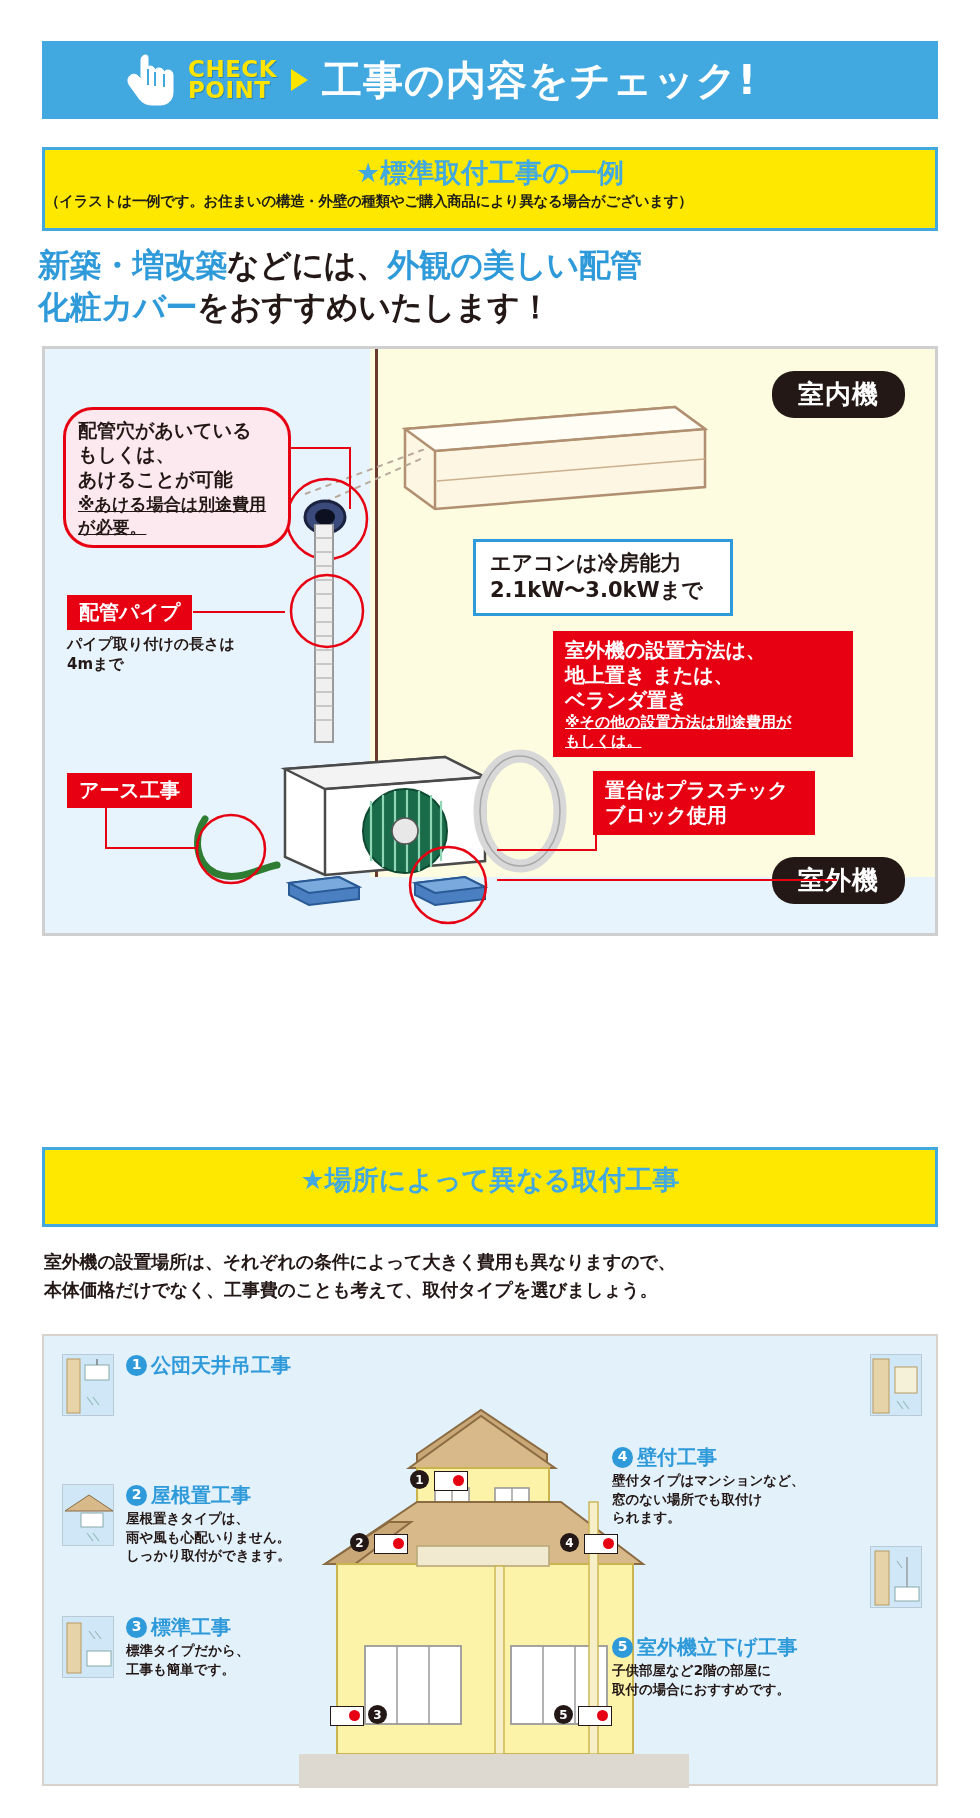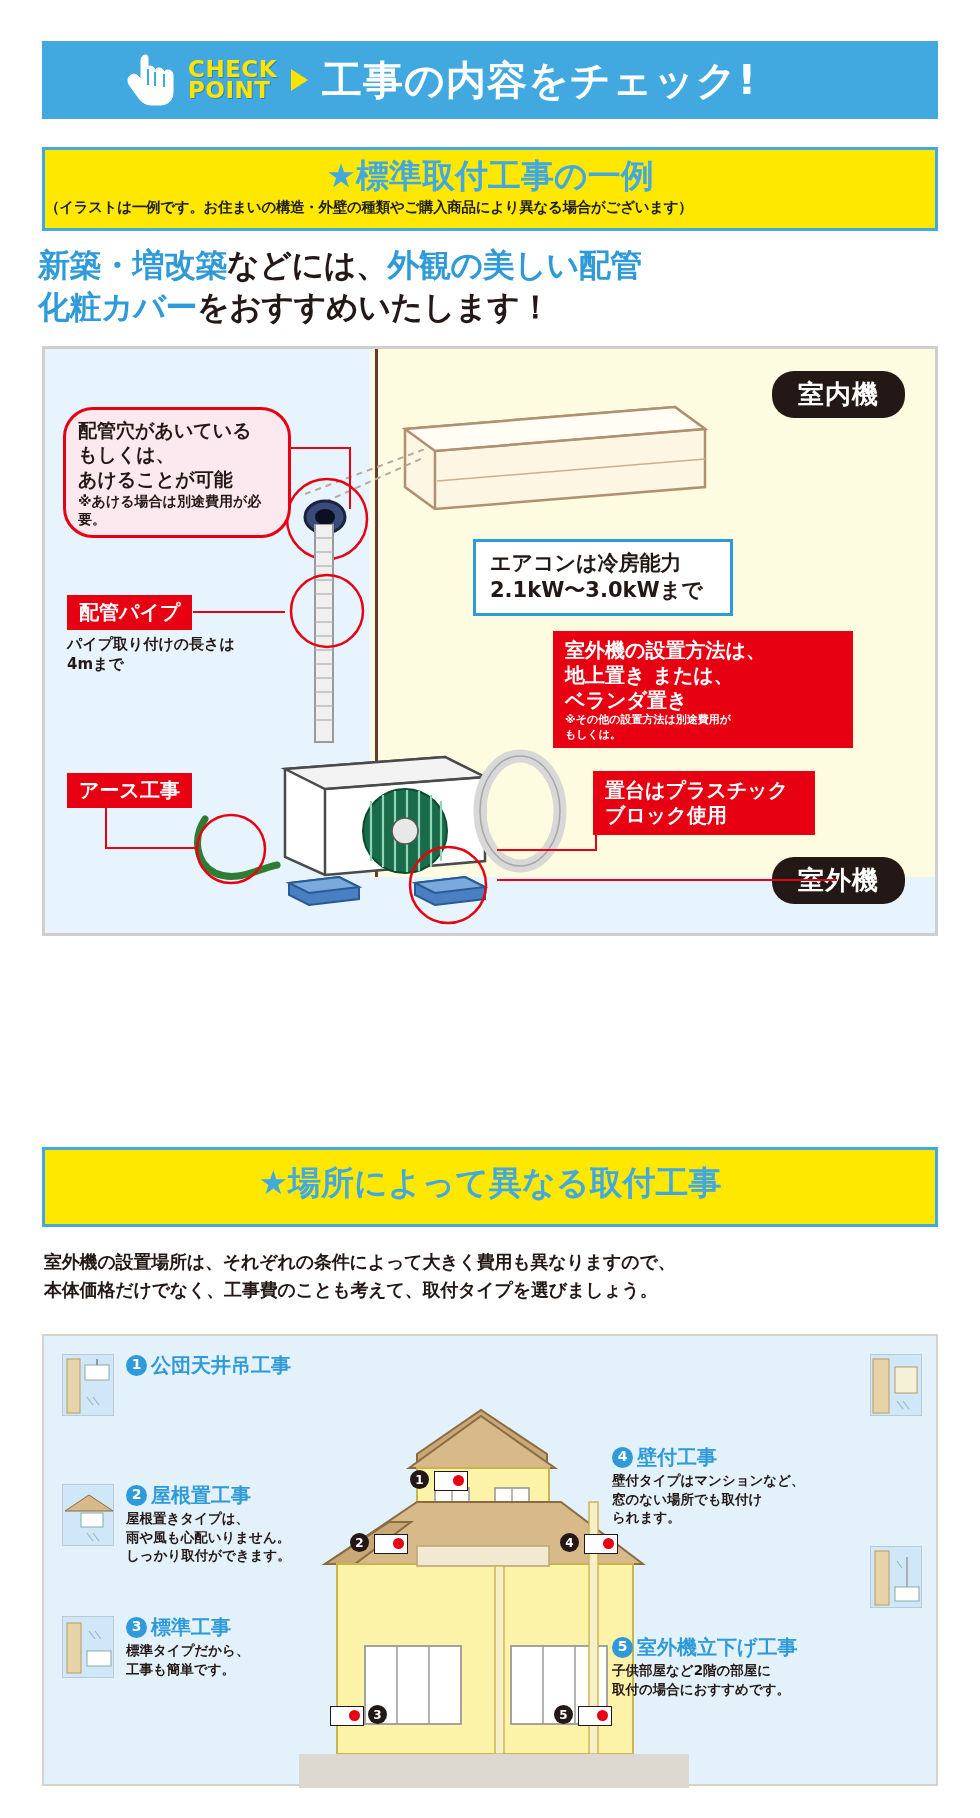--- a/index.html
+++ b/index.html
@@ -39,21 +39,21 @@
     letter-spacing:1px;flex:none;
   }
 
   
   .ybox{
     position:absolute;background:#ffe800;border:3px solid #41a9e0;
     box-sizing:border-box;
   }
   #ybox1{left:42px;top:131px;width:896px;height:84px;}
   .ybox-title{
-    text-align:center;color:#41a9e0;font-weight:bold;font-size:33px;
+    text-align:center;color:#41a9e0;font-weight:bold;font-size:27px;
     line-height:1;padding-top:9px;letter-spacing:0px;
   }
   .ybox-sub{
     text-align:left;color:#1d1d1b;font-weight:bold;font-size:14.5px;
     padding-top:6px;letter-spacing:-0.3px;
   }
 
   
   .lead{
     position:absolute;left:38px;top:228px;width:910px;
@@ -96,36 +96,36 @@
     position:absolute;color:#231815;font-weight:bold;font-size:15px;
     line-height:1.3;white-space:nowrap;
   }
 
   
   .pinkbox{
     position:absolute;background:#fce9ef;border:3px solid #e60012;
     box-sizing:border-box;padding:8px 10px 6px 12px;
   }
   .pinkbox .l1{font-size:19px;font-weight:bold;color:#231815;line-height:1.28;}
-  .pinkbox .sm{font-size:14px;font-weight:bold;color:#231815;margin-top:2px;}
+  .pinkbox .sm{font-size:17px;font-weight:bold;color:#231815;margin-top:2px;text-decoration:underline;}
 
   
   .bluebox{
     position:absolute;background:#ffffff;border:3px solid #2f9ad9;
     box-sizing:border-box;padding:8px 14px;
     font-size:21px;font-weight:bold;color:#231815;line-height:1.3;
   }
 
   
   .redbox{
     position:absolute;background:#e60012;color:#ffffff;
     box-sizing:border-box;padding:7px 12px;
     font-size:20px;font-weight:bold;line-height:1.24;
   }
-  .redbox .sm{font-size:11px;font-weight:bold;line-height:1.2;display:block;margin-top:1px;}
+  .redbox .sm{font-size:15px;font-weight:bold;line-height:1.2;display:block;margin-top:1px;text-decoration:underline;}
   .leaderv{position:absolute;background:#e60012;width:2px;}
   .leaderh{position:absolute;background:#e60012;height:2px;}
 
   
   #ybox2{left:42px;top:1131px;width:896px;height:80px;}
 
   .para{
     position:absolute;left:44px;top:1232px;width:900px;
     font-size:18px;font-weight:bold;color:#231815;line-height:1.55;
     letter-spacing:-0.2px;

